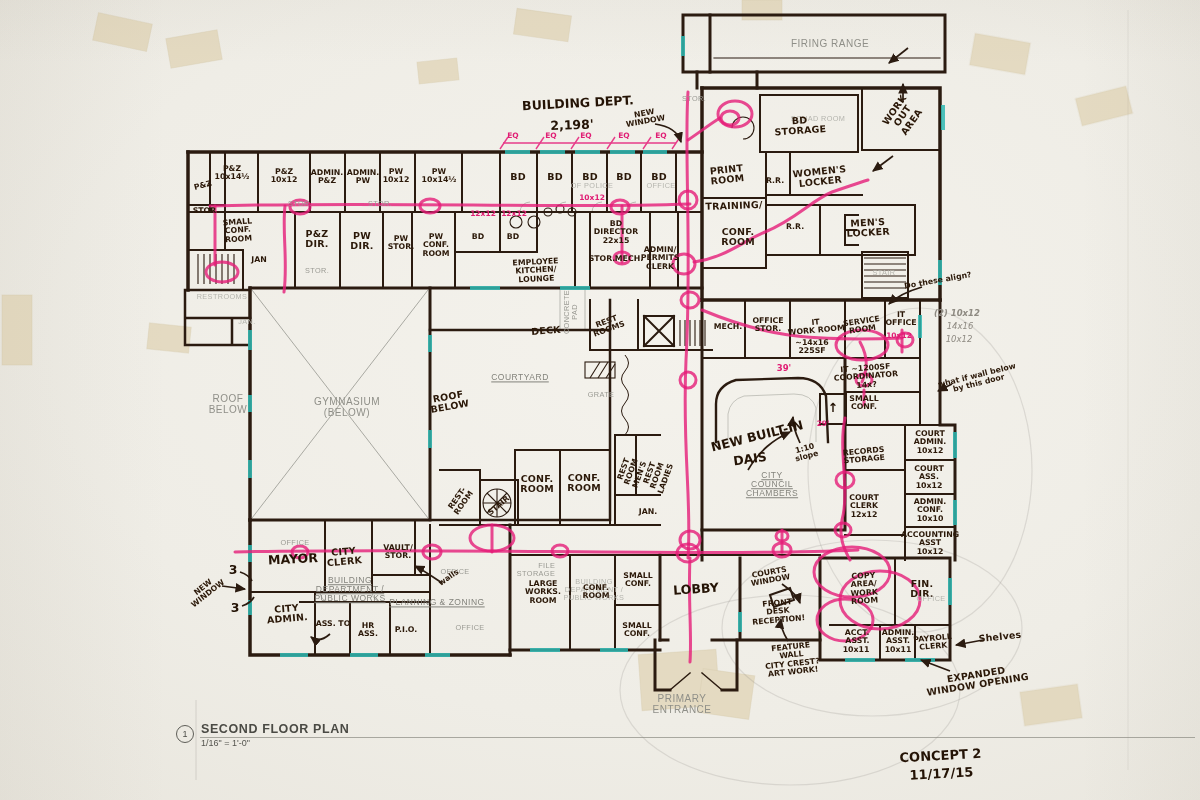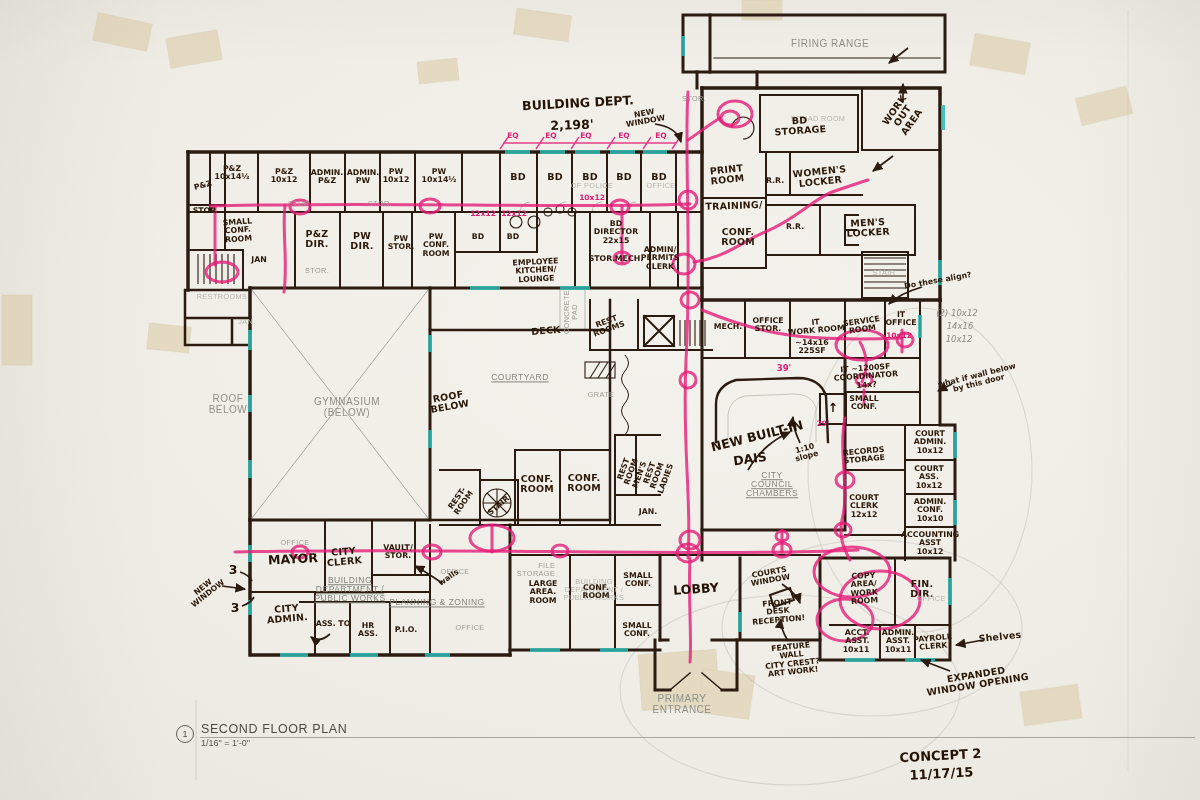--- a/index.html
+++ b/index.html
@@ -22,21 +22,21 @@
   .pk{font-family:"DejaVu Sans",sans-serif;font-weight:700;font-size:8.5px;color:#e01d74;}
   .pkS{font-family:"DejaVu Sans",sans-serif;font-weight:700;font-size:7.5px;color:#e01d74;}
   .pr{font-size:10px;color:#8f8f88;letter-spacing:.5px;}
   .prS{font-size:7.3px;color:#9a9a93;letter-spacing:.4px;}
   .prF{font-size:7.3px;color:#b5b5ae;letter-spacing:.4px;}
   .prU{font-size:8.5px;color:#83837c;letter-spacing:.5px;text-decoration:underline;}
   .pc{font-family:"DejaVu Sans",sans-serif;font-style:italic;font-size:8.5px;color:#8e8a82;}
   #titleblock{position:absolute;left:176px;top:722px;display:flex;align-items:flex-start;gap:7px;}
   .tb-circle{width:16px;height:16px;border:1px solid #5d5d57;border-radius:50%;
     display:flex;align-items:center;justify-content:center;font-size:9px;color:#4c4c46;margin-top:3px;}
-  .tb-title{font-size:12.5px;font-weight:normal;color:#4a4a44;letter-spacing:.6px;}
+  .tb-title{font-size:12.5px;font-weight:bold;color:#4a4a44;letter-spacing:.6px;}
   .tb-scale{font-size:9px;color:#55554f;margin-top:2px;}
   #tb-line{position:absolute;left:200px;top:737px;width:995px;height:1px;background:#8a8a82;opacity:.7;}
   #rev{position:absolute;left:900px;top:748px;text-align:center;transform:rotate(-3deg);}
   #rev .c1{font-family:"DejaVu Sans",sans-serif;font-weight:700;font-size:13px;color:#241305;}
   #rev .c2{font-family:"DejaVu Sans",sans-serif;font-weight:700;font-size:13px;color:#241305;margin-top:3px;}
 </style>
 </head>
 <body>
 
 <div id="stage">
@@ -383,21 +383,21 @@
       <div class="lb hw" style="left: 820px; top: 177px; transform: translate(-50%, -50%) rotate(-6deg);">WOMEN'S
 LOCKER</div>
       <div class="lb hw" style="left: 734px; top: 206px; transform: translate(-50%, -50%) rotate(-2deg);">TRAINING/</div>
       <div class="lb hw" style="left: 738px; top: 237px; transform: translate(-50%, -50%);">CONF.
 ROOM</div>
       <div class="lb hwS" style="left: 795px; top: 227px; transform: translate(-50%, -50%);">R.R.</div>
       <div class="lb hw" style="left: 868px; top: 228px; transform: translate(-50%, -50%) rotate(-3deg);">MEN'S
 LOCKER</div>
       <div class="lb prF" style="left: 884px; top: 273px; transform: translate(-50%, -50%);">STAIR</div>
       <div class="lb hwS" style="left: 938px; top: 281px; transform: translate(-50%, -50%) rotate(-10deg);">Do these align?</div>
-      <div class="lb pc" style="left: 957px; top: 314px; transform: translate(-50%, -50%);">(2) 10x12</div>
+      <div class="lb pc" style="left: 957px; top: 314px; transform: translate(-50%, -50%); font-weight: bold;">(2) 10x12</div>
       <div class="lb pc" style="left: 960px; top: 327px; transform: translate(-50%, -50%);">14x16</div>
       <div class="lb pc" style="left: 959px; top: 340px; transform: translate(-50%, -50%);">10x12</div>
       <div class="lb hwS" style="left: 978px; top: 380px; transform: translate(-50%, -50%) rotate(-14deg);">what if wall below
 by this door</div>
       <div class="lb hwS" style="left: 728px; top: 327px; transform: translate(-50%, -50%);">MECH.</div>
       <div class="lb hwS" style="left: 768px; top: 325px; transform: translate(-50%, -50%);">OFFICE
 STOR.</div>
       <div class="lb hwS" style="left: 816px; top: 327px; transform: translate(-50%, -50%) rotate(-5deg);">IT
 WORK ROOM</div>
       <div class="lb hwS" style="left: 812px; top: 347px; transform: translate(-50%, -50%);">~14x16
@@ -483,21 +483,21 @@
 ART WORK!</div>
       <div class="lb pr" style="left: 682px; top: 705px; transform: translate(-50%, -50%);">PRIMARY
 ENTRANCE</div>
       <div class="lb hwS" style="left: 638px; top: 580px; transform: translate(-50%, -50%);">SMALL
 CONF.</div>
       <div class="lb hwS" style="left: 637px; top: 630px; transform: translate(-50%, -50%);">SMALL
 CONF.</div>
       <div class="lb prS" style="left: 536px; top: 570px; transform: translate(-50%, -50%); text-align: right;">FILE
 STORAGE</div>
       <div class="lb hwS" style="left: 543px; top: 593px; transform: translate(-50%, -50%);">LARGE
-AREA.
+WORKS.
 ROOM</div>
       <div class="lb prF" style="left: 594px; top: 590px; transform: translate(-50%, -50%);">BUILDING
 DEPARTMENT /
 PUBLIC WORKS</div>
       <div class="lb hwS" style="left: 596px; top: 592px; transform: translate(-50%, -50%);">CONF.
 ROOM</div>
       <div class="lb prU" style="left: 350px; top: 590px; transform: translate(-50%, -50%);">BUILDING
 DEPARTMENT /
 PUBLIC WORKS</div>
       <div class="lb prU" style="left: 437px; top: 603px; transform: translate(-50%, -50%);">PLANNING &amp; ZONING</div>

